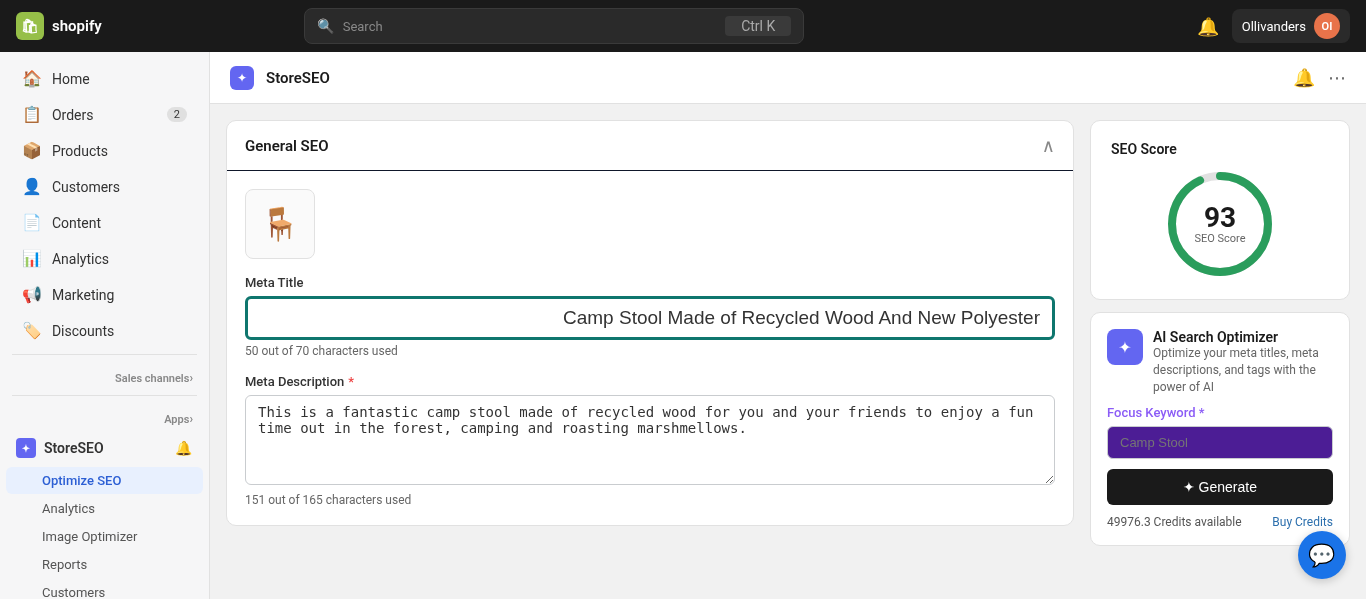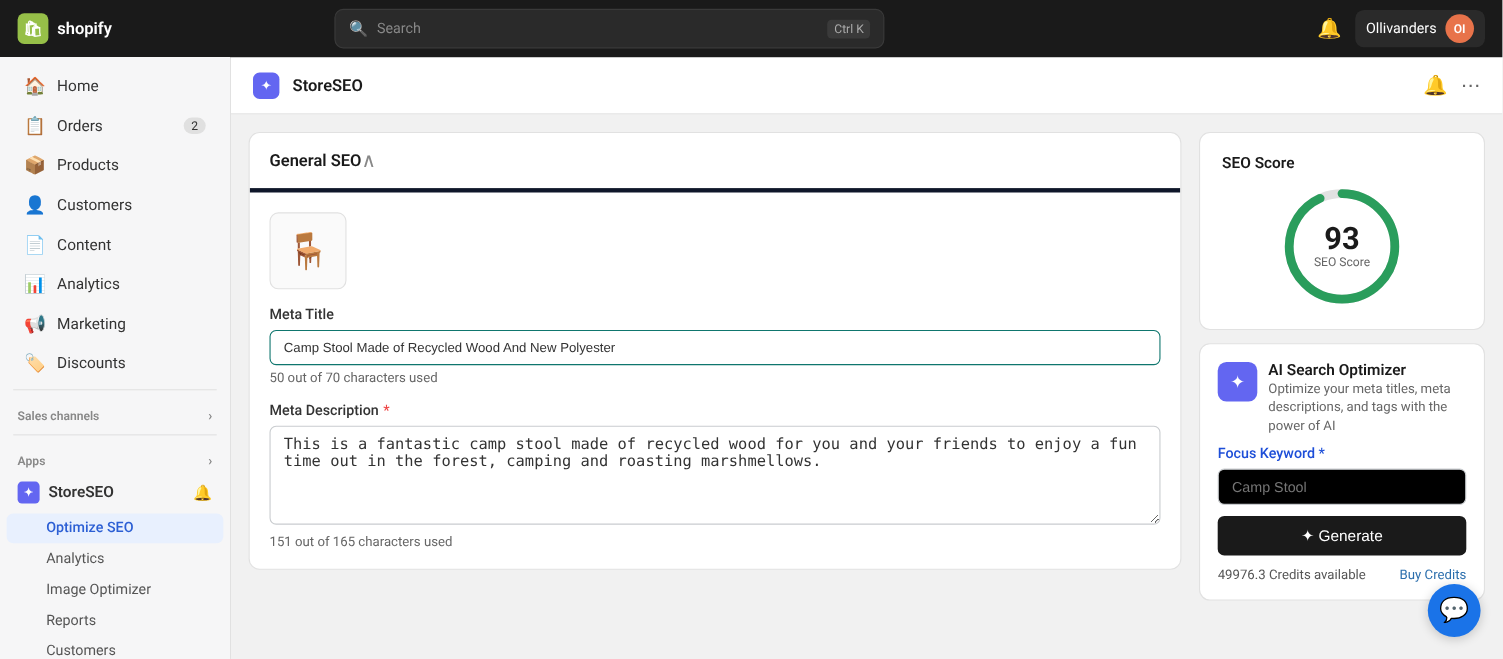--- a/index.html
+++ b/index.html
@@ -79,22 +79,22 @@
       display: flex;
       align-items: center;
       justify-content: center;
       color: white;
       font-size: 11px;
       font-weight: 600;
     }
     .kbd {
       background: #3a3a3a;
       color: #aaa;
-      font-size: 11px;
-      padding: 2px 6px;
+      font-size: 14px;
+      padding: 2px 16px;
       border-radius: 4px;
     }
 
     
     .main-layout {
       display: flex;
       flex: 1;
       overflow: hidden;
     }
 
@@ -128,23 +128,22 @@
       padding: 1px 7px;
       color: #333;
     }
     .sidebar-section {
       font-size: 11px;
       font-weight: 600;
       color: #888;
       padding: 10px 16px 4px;
       display: flex;
       align-items: center;
-      justify-content: space-between;
-      cursor: pointer;
-      gap: 15px;
+      justify-content: flex-end;
+      cursor: pointer;
     }
     .sidebar-divider {
       height: 1px;
       background: #e1e1e1;
       margin: 6px 12px;
     }
 
     
     .sidebar-sub-item {
       display: flex;
@@ -248,22 +247,23 @@
     .seo-card {
       background: white;
       border: 1px solid #e1e1e1;
       border-radius: 10px;
       padding: 0;
       overflow: hidden;
     }
     .seo-card-header {
       display: flex;
       align-items: center;
+      justify-content: space-between;
       padding: 14px 18px;
-      border-bottom: 4px solid #0f172a;
+      border-bottom: 1px solid #0f172a;
     }
     .seo-card-header-title {
       font-size: 15px;
       font-weight: 600;
       color: #1a1a1a;
     }
     .seo-card-body {
       padding: 18px;
       display: flex;
       flex-direction: column;
@@ -275,27 +275,28 @@
       font-weight: 500;
       color: #333;
       margin-bottom: 6px;
       display: flex;
       align-items: center;
       gap: 4px;
     }
     .required-star { color: #e44; }
     .form-input {
       width: 100%;
-      border: 1px solid #0f766e;
+      border: 3px solid #0f766e;
       border-radius: 6px;
       padding: 8px 12px;
-      font-size: 12px;
+      font-size: 19px;
       color: #333;
       outline: none;
       background: white;
+      text-align: right;
     }
     .form-textarea {
       width: 100%;
       border: 1px solid #c9cccf;
       border-radius: 6px;
       padding: 8px 12px;
       font-size: 14px;
       color: #333;
       outline: none;
       background: white;
@@ -407,32 +408,32 @@
     }
     .ai-desc {
       font-size: 12px;
       color: #666;
       line-height: 1.4;
     }
 
     .ai-keyword-label {
       font-size: 13px;
       font-weight: 500;
-      color: #1d4ed8;
+      color: #8b5cf6;
       margin-bottom: 6px;
     }
     .ai-keyword-input {
       width: 100%;
       border: 1px solid #c9cccf;
       border-radius: 6px;
       padding: 8px 12px;
       font-size: 13px;
       color: #888;
       outline: none;
-      background: #000000;
+      background: #4c1d95;
       margin-bottom: 10px;
     }
 
     .generate-btn {
       width: 100%;
       background: #1a1a1a;
       color: white;
       border: none;
       border-radius: 6px;
       padding: 10px;

